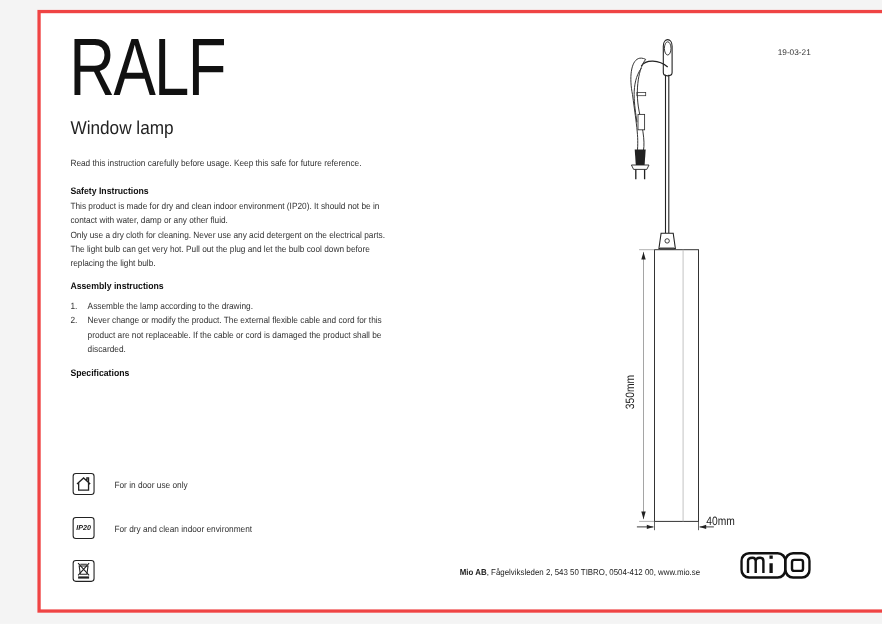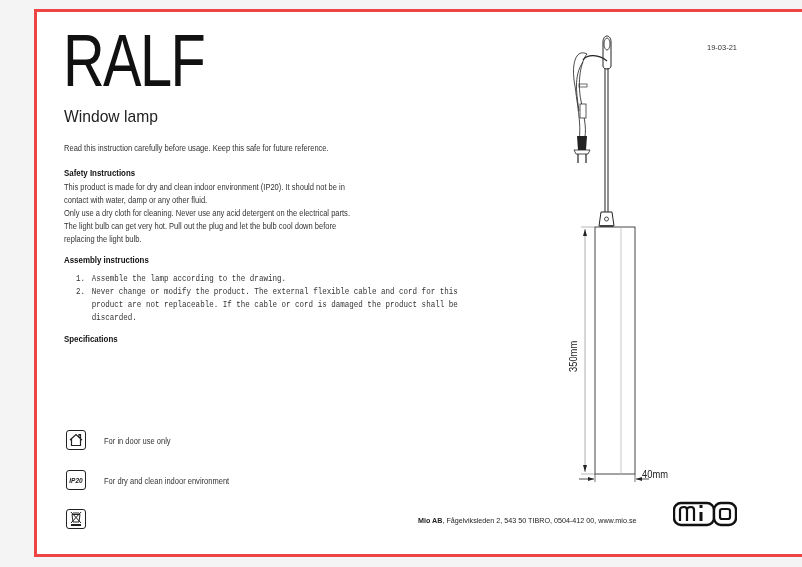--- a/index.html
+++ b/index.html
@@ -32,21 +32,21 @@
   <div class="abs h" style="left:27px; top:156px;">Safety Instructions</div>
   <div class="abs" style="left:27px; top:169px;">
     <div class="txt">This product is made for dry and clean indoor environment (IP20). It should not be in</div>
     <div class="txt">contact with water, damp or any other fluid.</div>
     <div class="txt">Only use a dry cloth for cleaning. Never use any acid detergent on the electrical parts.</div>
     <div class="txt">The light bulb can get very hot. Pull out the plug and let the bulb cool down before</div>
     <div class="txt">replacing the light bulb.</div>
   </div>
 
   <div class="abs h" style="left:27px; top:243px;">Assembly instructions</div>
-  <div class="abs" style="left:39px; top:260px;font-family:Liberation Mono, monospace;">
+  <div class="abs" style="left:27px; top:260px;">
     <div class="txt"><span class="num">1.</span><span>Assemble the lamp according to the drawing.</span></div>
     <div class="txt"><span class="num">2.</span><span>Never change or modify the product. The external flexible cable and cord for this</span></div>
     <div class="txt indent">product are not replaceable. If the cable or cord is damaged the product shall be</div>
     <div class="txt indent">discarded.</div>
   </div>
 
   <div class="abs h" style="left:27px; top:322px;">Specifications</div>
 
   <div class="abs icon-box" style="left:29px; top:418px;">
     <svg width="16" height="14" viewBox="0 0 16 14">

